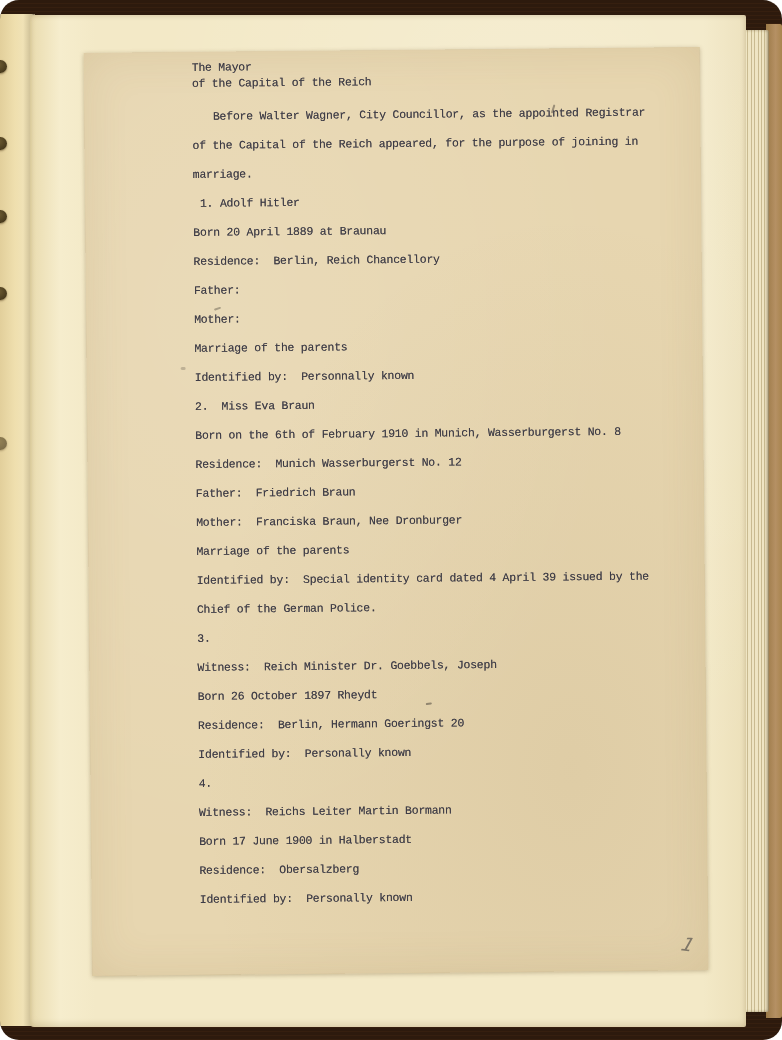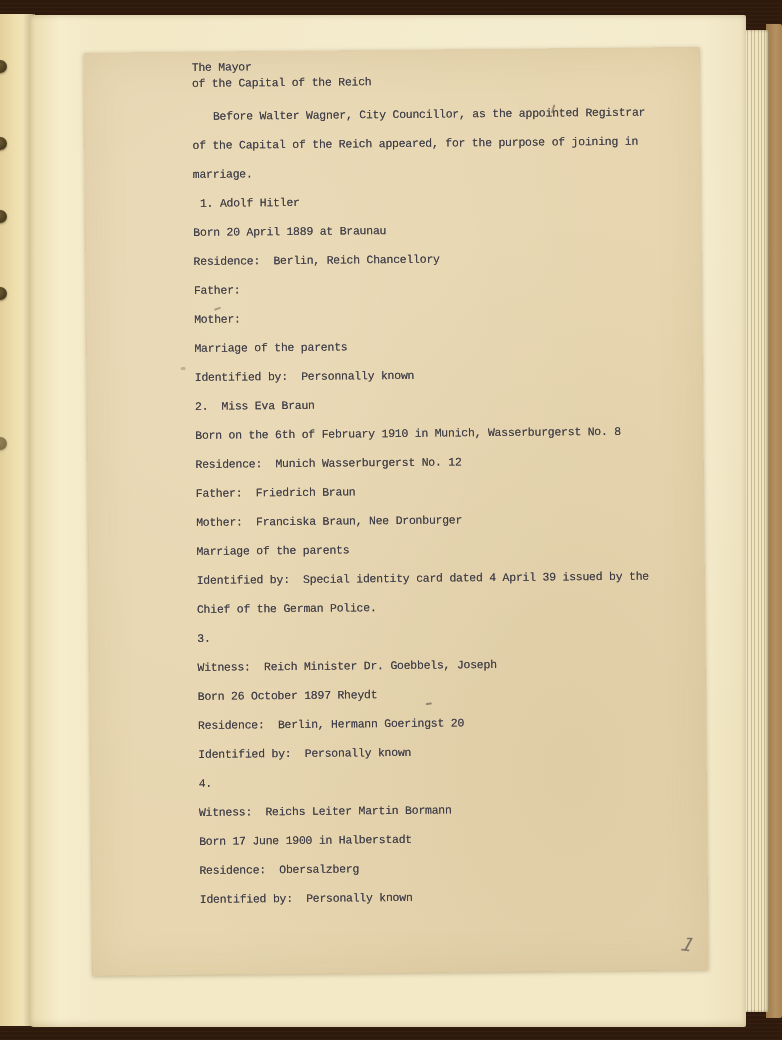--- a/index.html
+++ b/index.html
@@ -3,21 +3,21 @@
 <meta charset="utf-8">
 <style>
   html,body { margin:0; padding:0; }
   body { width:782px; height:1040px; overflow:hidden;
          font-family:"Liberation Sans", sans-serif; }
 
   
   .scene { position:relative; width:782px; height:1040px; overflow:hidden;
            background:
              repeating-linear-gradient(0deg, rgba(95,55,25,.18) 0 1px, rgba(0,0,0,0) 1px 4px),
-             #2d1a0d; }
+             #2d1a0d; border-radius: 19px; }
 
   
   .cover-board { position:absolute; left:766px; top:24px; width:16px; height:994px;
                  background:linear-gradient(90deg,#9c7a47,#b59064 60%,#a9854f);
                  border-radius:0 2px 2px 0; }
 
   
   .page-stack { position:absolute; left:741px; top:30px; width:28px; height:982px;
                 background:repeating-linear-gradient(90deg,
                   #efe5c3 0 2.5px, #c9ba90 2.5px 3.5px);

